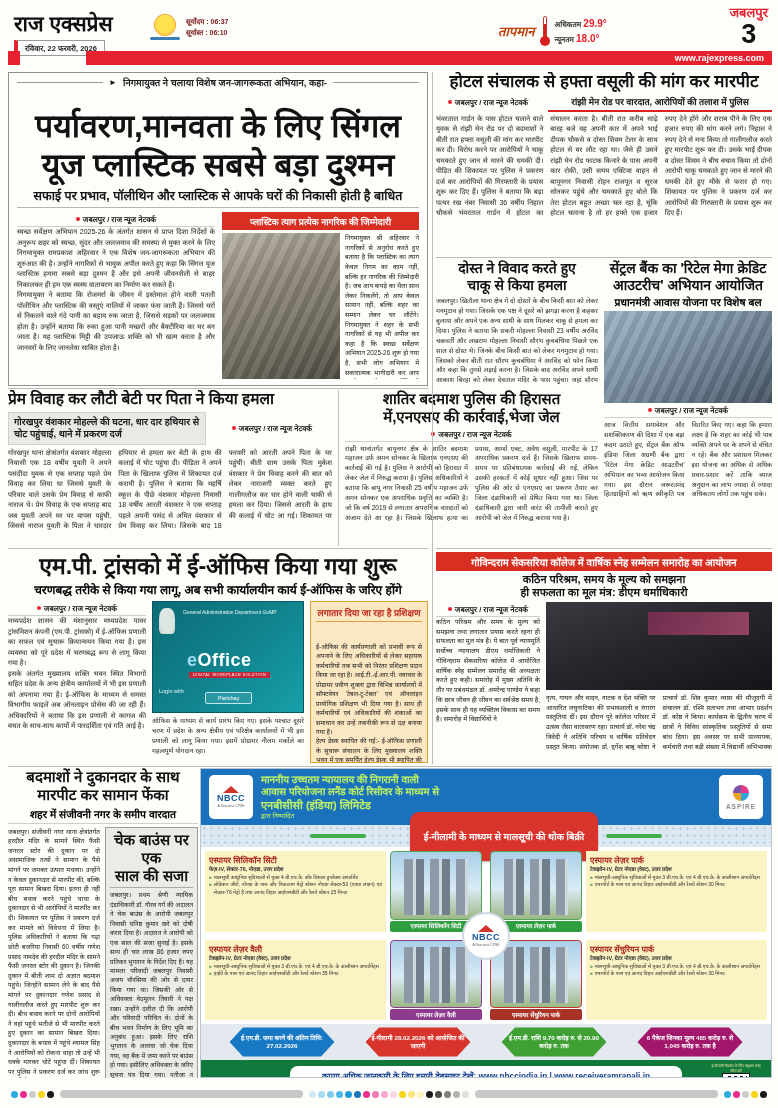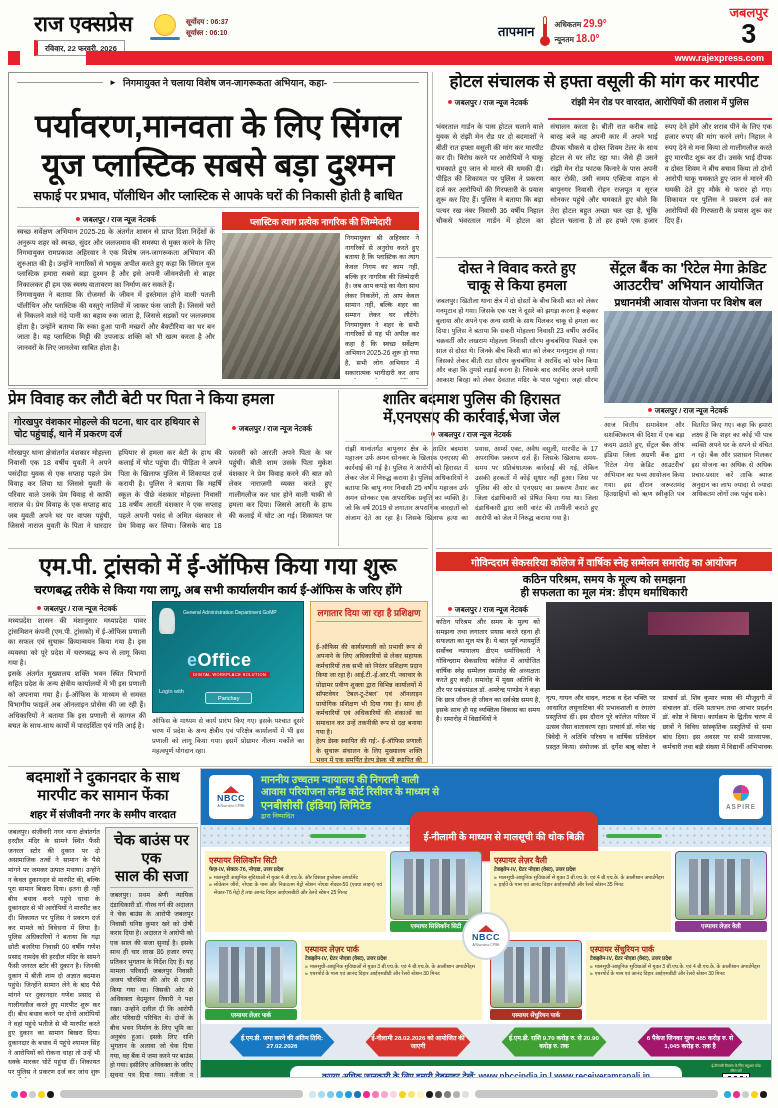--- a/index.html
+++ b/index.html
@@ -5,29 +5,29 @@
   * { margin:0; padding:0; box-sizing:border-box; }
   html,body { background:#e9e9e6; }
   body { font-family:"Liberation Sans", sans-serif; }
   #page { position:relative; width:778px; height:1108px; background:#fdfdfa; margin:0 auto; overflow:hidden; }
   .pre { white-space:pre-line; }
 
   
   #masthead { position:absolute; left:0; top:0; width:778px; height:68px; }
   .paper-name { font-size:21px; font-weight:800; color:#101010; letter-spacing:0; }
   .date-box { display:inline-block; border:1px solid #9a9a9a; border-left:4px solid #e8212e; font-size:7.5px; font-weight:bold; color:#222; padding:2px 7px; margin-top:3px; background:#fff; }
-  .mh-brand { position:absolute; left:14px; top:9px;margin-left:20px; }
+  .mh-brand { position:absolute; left:14px; top:9px; }
   .mh-sun { position:absolute; left:150px; top:12px; display:flex; gap:6px; align-items:center; }
   .sun-icon { width:30px; height:30px; position:relative; }
   .sun-icon .ball { position:absolute; left:5px; top:3px; width:20px; height:20px; border-radius:50%; background:radial-gradient(circle at 50% 45%, #ffe14d 0 55%, #f5a623 100%); box-shadow:0 0 0 1px #f5a623; }
   .sun-icon .base { position:absolute; left:0; bottom:2px; width:30px; height:3px; background:#3a7fb5; border-radius:2px; }
   .sun-times { font-size:7px; font-weight:bold; color:#7a2020; line-height:1.6; }
   .page-title { position:absolute; left:279px; top:2px; width:220px; text-align:center; font-size:46px; font-weight:800; color:#0d0d0d; }
   .mh-temp { position:absolute; left:498px; top:16px; display:flex; align-items:center; gap:5px; }
-  .temp-word { font-size:13px; font-weight:800; color:#0f172a; }
+  .temp-word { font-size:13px; font-weight:800; color:#c2410c;font-style:italic; }
   .thermo { position:relative; width:10px; height:30px; }
   .thermo .tube { position:absolute; left:3px; top:0; width:4px; height:22px; background:#fff; border:1px solid #c0392b; border-radius:3px; }
   .thermo .merc { position:absolute; left:4px; top:8px; width:2px; height:14px; background:#d91f1f; }
   .thermo .bulb { position:absolute; left:0; bottom:0; width:10px; height:10px; border-radius:50%; background:#d91f1f; }
   .temp-rows { font-size:7.5px; font-weight:bold; color:#333; line-height:1.5; }
   .temp-rows b { font-size:10px; color:#e8212e; margin-left:2px; }
   .mh-city { position:absolute; right:10px; top:3px; text-align:center; }
   .mh-city .city { font-size:13px; font-weight:800; color:#e8212e; }
   .mh-city .pno { font-size:27px; font-weight:800; color:#111; line-height:1; }
   .red-sq { position:absolute; left:8px; top:51px; width:12px; height:14px; background:#e8212e; }
@@ -58,21 +58,21 @@
   .plastic-label { background:#d92f23; color:#fff; font-weight:800; font-size:9px; text-align:center; padding:2.5px 2px; }
   .env-media { display:flex; gap:5px; margin-top:3px; height:146px; }
   .env-photo { width:118px; flex:0 0 auto; }
   .env-side { flex:1; font-size:6.4px; }
 
   
   #art-hotel { left:436px; top:72px; width:336px; height:184px; }
   #art-hotel .hl { font-size:17px; }
   .hotel-head { display:flex; gap:8px; margin-top:2px; align-items:flex-start; }
   .hotel-head .byline { width:104px; flex:0 0 auto; border-bottom:none; }
-  .hotel-sub { flex:1; font-size:9px; font-weight:800; text-align:center; color:#141414; border-bottom:2px solid #d22; padding-bottom:10px; }
+  .hotel-sub { flex:1; font-size:9px; font-weight:800; text-align:center; color:#141414; border-bottom:2px solid #d22; padding-bottom:2px; }
   #art-hotel .btx { height:126px; margin-top:2px; }
 
   
   #art-knife { left:436px; top:260px; width:162px; height:128px; }
   #art-knife .hl { font-size:14px; }
   #art-knife .btx { height:90px; margin-top:2px; font-size:6.6px; }
 
   
   #art-bank { left:604px; top:260px; width:168px; height:285px; }
   #art-bank .hl { font-size:14px; }
@@ -414,53 +414,53 @@
               <span class="mk">»</span>
               <span>लोकेशन जीरो, नोएडा के पास और निकटतम मेट्रो स्टेशन नोएडा सेक्टर-50 (एक्वा लाइन) एवं सेक्टर-76 मेट्रो है तथा आनंद विहार आईएसबीटी और रेलवे स्टेशन 25 मिनट</span>
             </div>
         </div>
         <div class="imgfr">
           <div class="bldg"></div>
           <div class="pj-banner bn-green">एस्पायर सिलिकॉन सिटी</div>
         </div>
       </div>
       <div class="cell">
+        <div class="imgfr">
+          <div class="bldg"></div>
+          <div class="pj-banner bn-green">एस्पायर लेज़र पार्क</div>
+        </div>
+        <div class="txt">
+          <div class="pj-name">एस्पायर लेज़र पार्क</div>
+          <div class="pj-loc">टेकझोन-IV, ग्रेटर नोएडा (वेस्ट), उत्तर प्रदेश</div>
+          <div class="pj-b">
+              <span class="mk">»</span>
+              <span>मालसूची-आधुनिक सुविधाओं से युक्त 3 बी.एच.के. एवं 4 बी.एच.के. के आलीशान अपार्टमेंट्स</span>
+            </div>
+          <div class="pj-b">
+              <span class="mk">»</span>
+              <span>एयरपोर्ट के पास एवं आनंद विहार आईएसबीटी और रेलवे स्टेशन 30 मिनट</span>
+            </div>
+        </div>
+      </div>
+      <div class="cell">
         <div class="txt">
           <div class="pj-name">एस्पायर लेज़र वैली</div>
           <div class="pj-loc">टेकझोन-IV, ग्रेटर नोएडा (वेस्ट), उत्तर प्रदेश</div>
           <div class="pj-b">
               <span class="mk">»</span>
               <span>मालसूची-आधुनिक सुविधाओं से युक्त 3 बी.एच.के. एवं 4 बी.एच.के. के आलीशान अपार्टमेंट्स</span>
             </div>
           <div class="pj-b">
               <span class="mk">»</span>
               <span>हाईवे के पास एवं आनंद विहार आईएसबीटी और रेलवे स्टेशन 35 मिनट</span>
             </div>
         </div>
         <div class="imgfr">
           <div class="bldg fr-purple"></div>
           <div class="pj-banner bn-purple">एस्पायर लेज़र वैली</div>
-        </div>
-      </div>
-      <div class="cell">
-        <div class="imgfr">
-          <div class="bldg"></div>
-          <div class="pj-banner bn-green">एस्पायर लेज़र पार्क</div>
-        </div>
-        <div class="txt">
-          <div class="pj-name">एस्पायर लेज़र पार्क</div>
-          <div class="pj-loc">टेकझोन-IV, ग्रेटर नोएडा (वेस्ट), उत्तर प्रदेश</div>
-          <div class="pj-b">
-              <span class="mk">»</span>
-              <span>मालसूची-आधुनिक सुविधाओं से युक्त 3 बी.एच.के. एवं 4 बी.एच.के. के आलीशान अपार्टमेंट्स</span>
-            </div>
-          <div class="pj-b">
-              <span class="mk">»</span>
-              <span>एयरपोर्ट के पास एवं आनंद विहार आईएसबीटी और रेलवे स्टेशन 30 मिनट</span>
-            </div>
         </div>
       </div>
       <div class="cell">
         <div class="imgfr">
           <div class="bldg fr-red"></div>
           <div class="pj-banner bn-red">एस्पायर सेंचुरियन पार्क</div>
         </div>
         <div class="txt">
           <div class="pj-name">एस्पायर सेंचुरियन पार्क</div>
           <div class="pj-loc">टेकझोन-IV, ग्रेटर नोएडा (वेस्ट), उत्तर प्रदेश</div>

